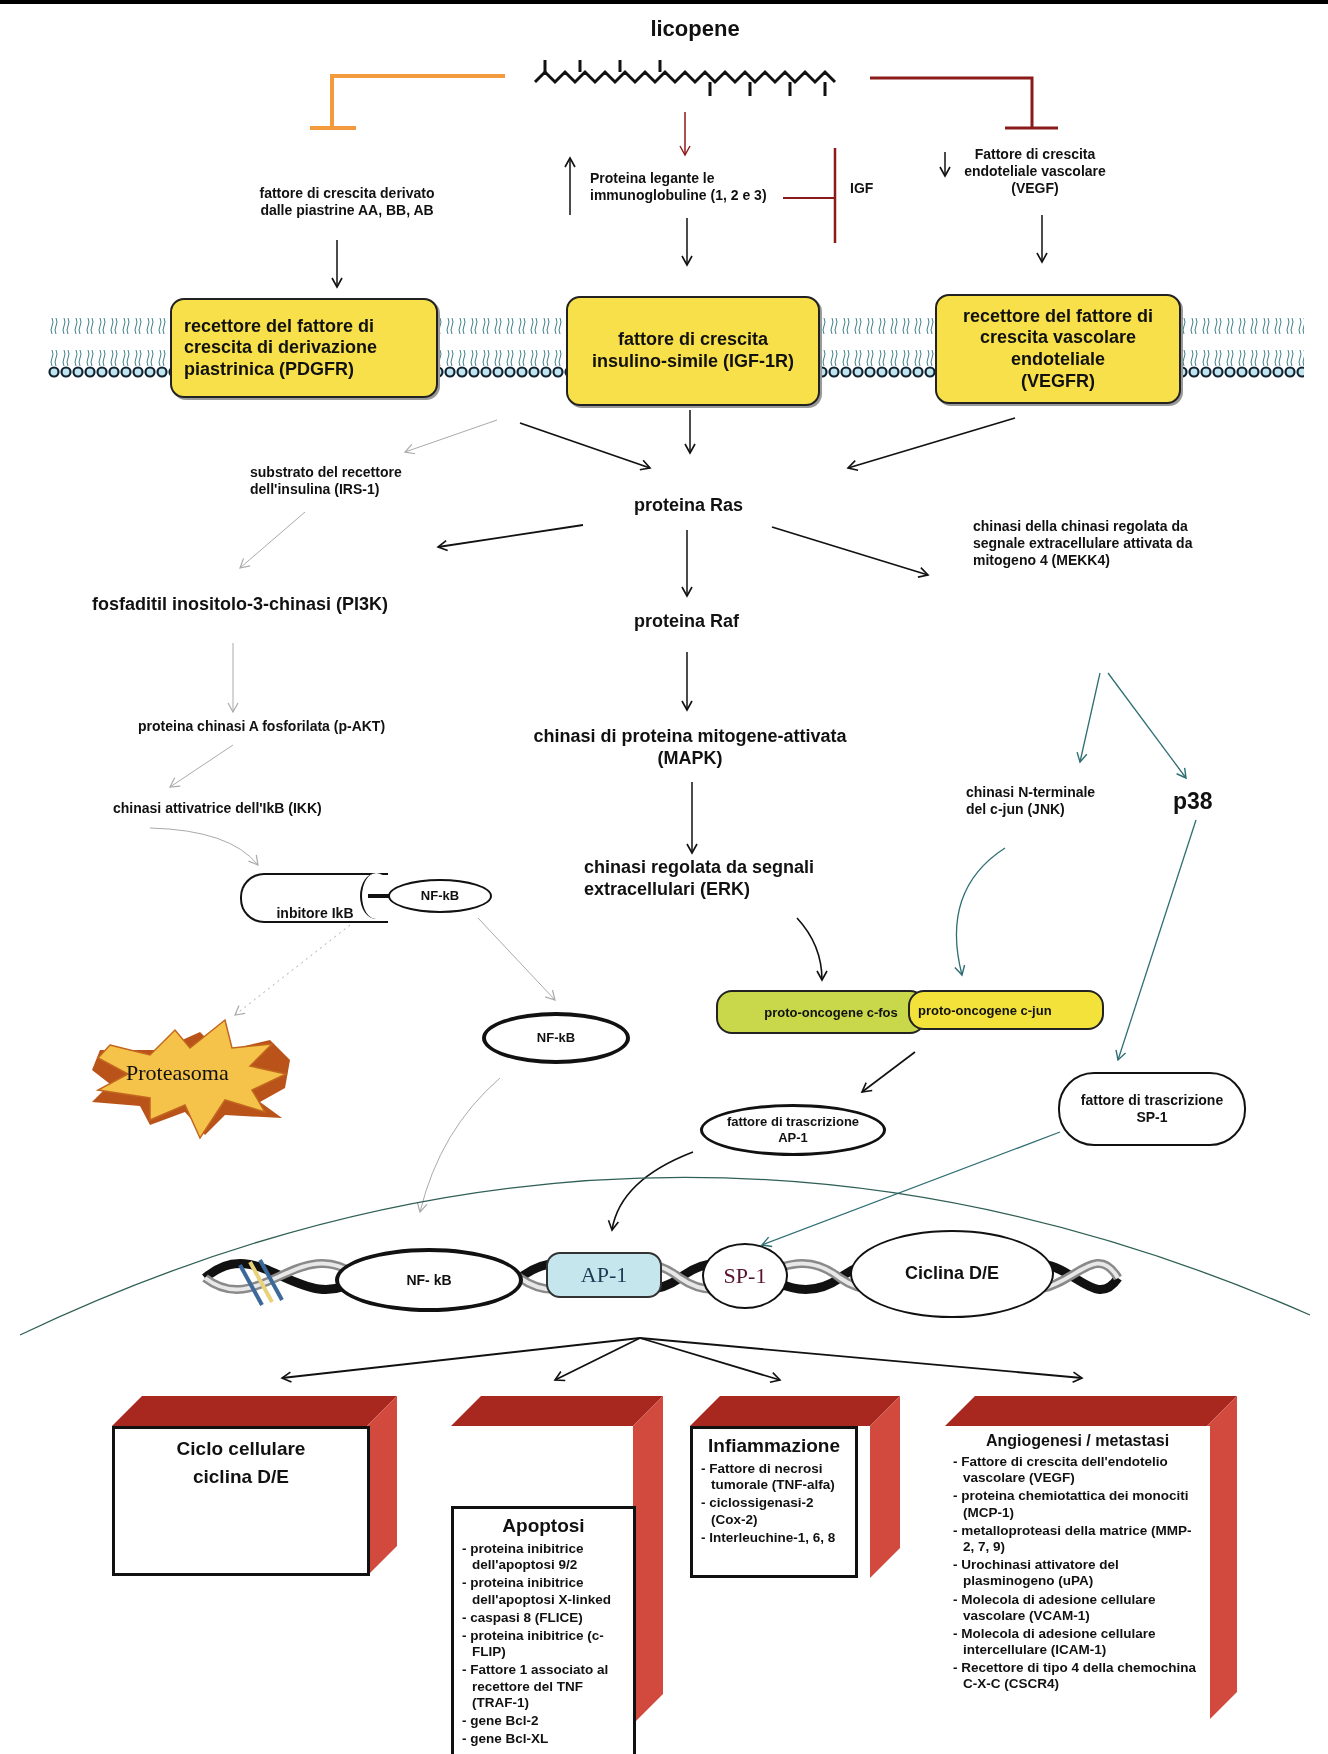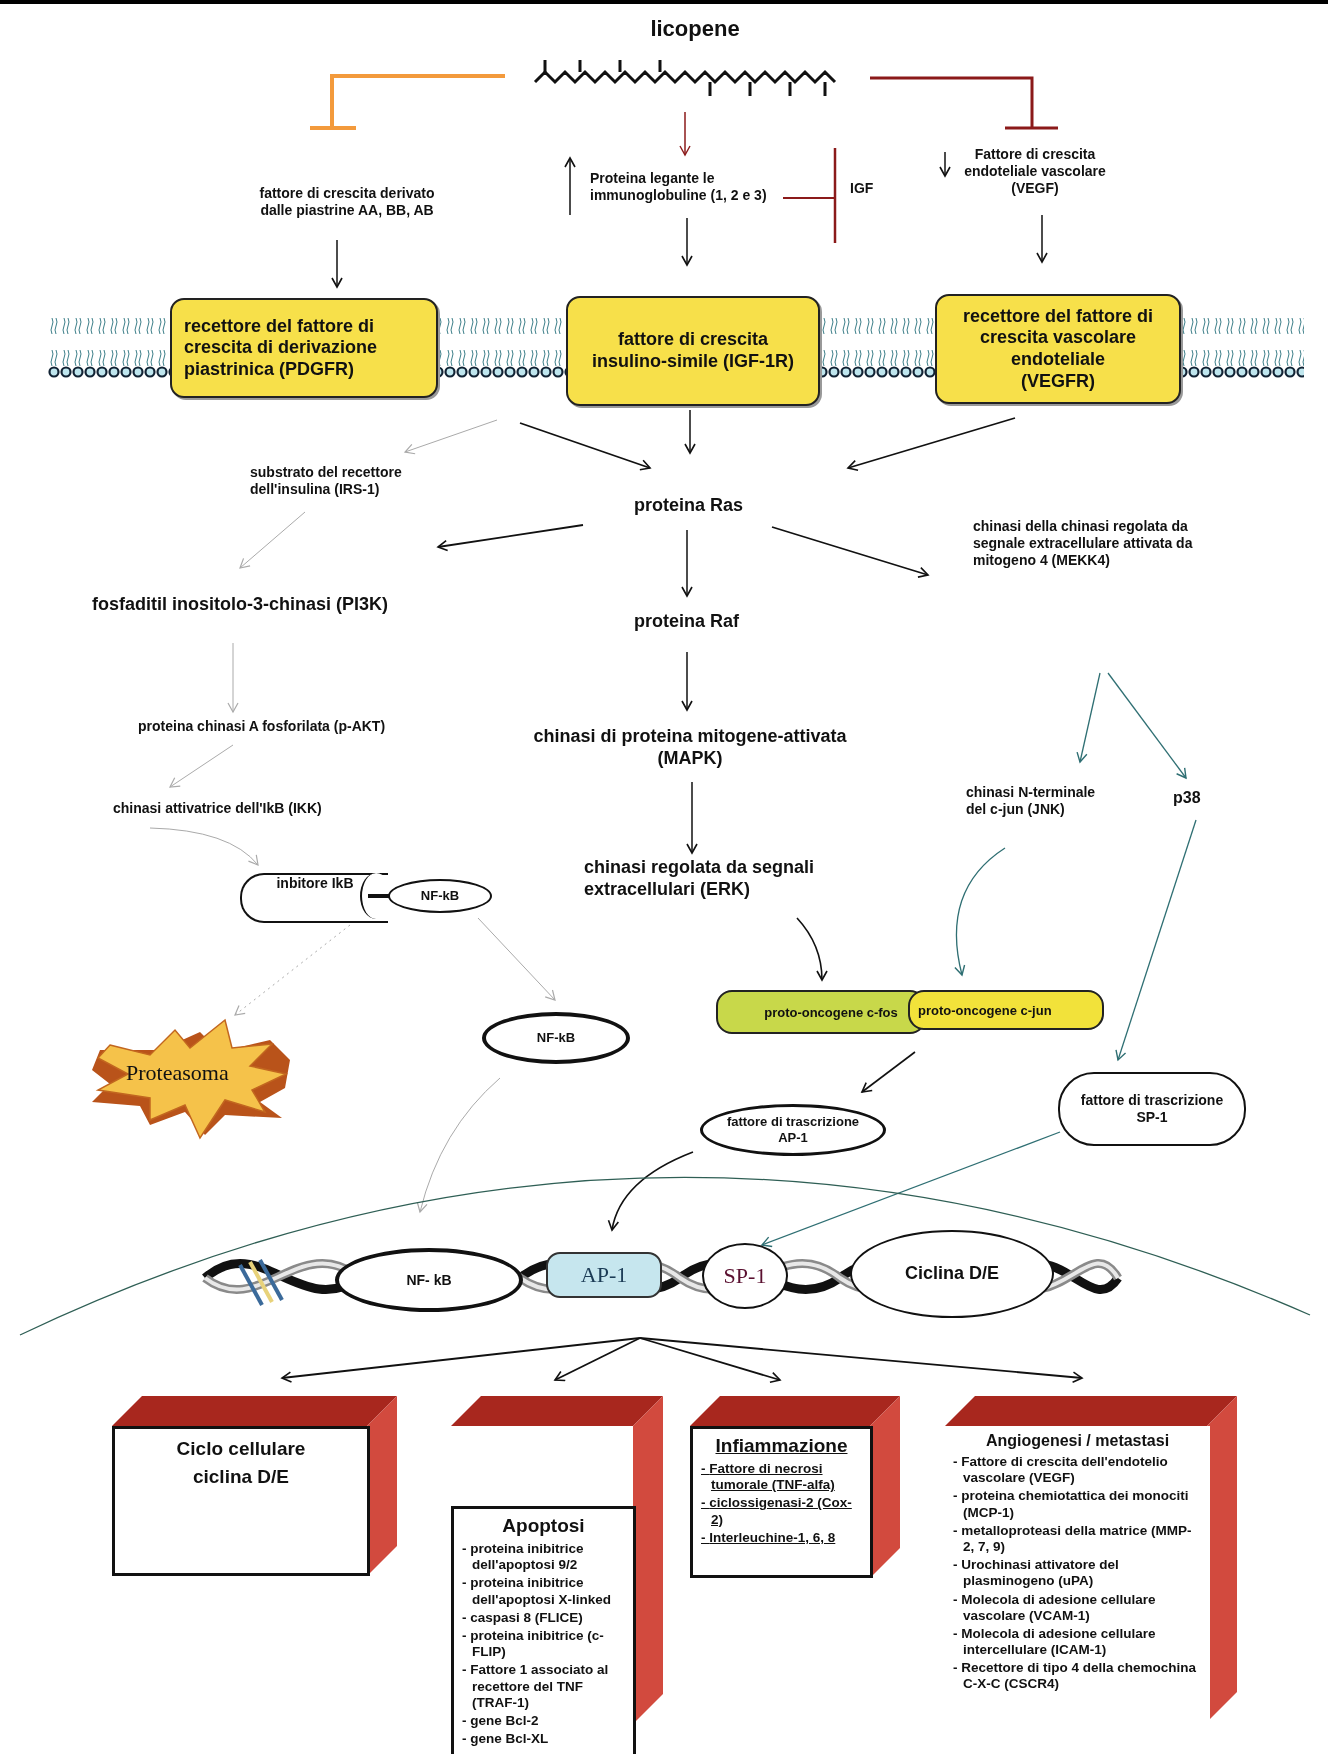--- a/index.html
+++ b/index.html
@@ -1,20 +1,20 @@
 <!DOCTYPE html>
 <html><head>
 <meta charset="utf-8">
 <style>
   html,body{margin:0;padding:0;background:#fff;}
   body{width:1328px;height:1754px;position:relative;overflow:hidden;font-family:"Liberation Sans",sans-serif;color:#111;}
   .topbar{position:absolute;left:0;top:0;width:1328px;height:4px;background:#000;}
   svg.layer{position:absolute;left:0;top:0;}
   .t{position:absolute;font-family:"Liberation Sans",sans-serif;font-weight:bold;color:#111;line-height:1.2;white-space:pre-line;}
-  .c{text-align:center;} .s14{font-size:14px;} .s18{font-size:18px;} .s20{font-size:16px;} .s22{font-size:22px;}
+  .c{text-align:center;} .s14{font-size:14px;} .s18{font-size:18px;} .s20{font-size:23px;} .s22{font-size:22px;}
   .ybox{position:absolute;background:#f7e04a;border:2px solid #222;border-radius:14px;display:flex;align-items:center;justify-content:center;text-align:center;font-weight:bold;font-size:18px;line-height:1.2;box-shadow:2px 2px 0 #999;}
   .pill{position:absolute;border:2px solid #222;border-radius:16px;display:flex;align-items:center;justify-content:center;font-weight:bold;font-size:13px;padding-left:20px;}
   .ellipse{position:absolute;border:3px solid #111;border-radius:50%;background:#fff;display:flex;align-items:center;justify-content:center;text-align:center;font-weight:bold;font-size:13px;line-height:1.2;}
   .box3d{position:absolute;}
   .box3d .face{position:absolute;left:0;bottom:0;background:#fff;border:3px solid #111;box-sizing:border-box;padding:6px 8px;}
   .box3d .title{font-weight:bold;text-align:center;font-size:19px;margin-bottom:4px;}
   .box3d ul{list-style:none;margin:0;padding:0;font-size:13.5px;font-weight:bold;line-height:1.2;}
   .box3d li{padding-left:10px;text-indent:-10px;margin-bottom:2px;}
   .box3d li::before{content:"- ";}
 </style>
@@ -153,21 +153,21 @@
 <div class="t s14" style="left: 138px; top: 718px; white-space: pre-line;">proteina chinasi A fosforilata (p-AKT)</div>
 <div class="t c s18" style="left: 500px; top: 726px; width: 380px; white-space: pre-line;">chinasi di proteina mitogene-attivata
 (MAPK)</div>
 <div class="t s14" style="left: 966px; top: 784px; white-space: pre-line;">chinasi N-terminale
 del c-jun  (JNK)</div>
 <div class="t s20" style="left: 1173px; top: 788px; white-space: pre-line;">p38</div>
 <div class="t s14" style="left: 113px; top: 800px; white-space: pre-line;">chinasi attivatrice dell'IkB (IKK)</div>
 <div class="t s18" style="left: 584px; top: 857px; white-space: pre-line;">chinasi regolata da segnali
 extracellulari (ERK)</div>
 
-<div style="position:absolute;left:240px;top:873px;width:146px;height:46px;border:2px solid #111;border-right:none;border-radius:24px 0 0 24px;background:#fff;display:flex;align-items:flex-start;justify-content:center;font-weight:bold;font-size:14px;">
+<div style="position:absolute;left:240px;top:873px;width:146px;height:46px;border:2px solid #111;border-right:none;border-radius:24px 0 0 24px;background:#fff;display:flex;align-items:flex-end;justify-content:center;font-weight:bold;font-size:14px;">
     <span>inbitore IkB</span>
   </div>
 <div style="position:absolute;left:360px;top:873px;width:30px;height:46px;border-radius:50%;border-left:2px solid #111;background:#fff;"></div>
 <div style="position:absolute;left:368px;top:894px;width:22px;height:4px;background:#111;"></div>
 <div class="ellipse" style="left: 388px; top: 879px; width: 100px; height: 30px; border-width: 2px; white-space: pre-line;">NF-kB</div>
 
 <div class="ellipse" style="left: 482px; top: 1012px; width: 140px; height: 44px; border-width: 4px; white-space: pre-line;">NF-kB</div>
 
 <div class="t" style="left: 126px; top: 1060px; font-family: &quot;Liberation Serif&quot;, serif; font-size: 22px; font-weight: normal; white-space: pre-line;">Proteasoma</div>
 
@@ -212,21 +212,21 @@
       <li>gene Bcl-XL</li>
     </ul>
   </div>
 </div>
 
 <div class="box3d" style="left:690px;top:1396px;width:210px;height:182px;">
   <svg width="210" height="182" style="position:absolute;left:0;top:0;">
     <polygon points="0,30 30,0 210,0 180,30" fill="#a8271e"></polygon>
     <polygon points="180,30 210,0 210,152 180,182" fill="#d24a3e"></polygon>
   </svg>
-  <div class="face" style="width:183px;height:152px;text-decoration:underline;">
+  <div class="face" style="width:168px;height:152px;">
     <div class="title">Infiammazione</div>
     <ul>
       <li>Fattore di necrosi tumorale (TNF-alfa)</li>
       <li>ciclossigenasi-2 (Cox-2)</li>
       <li>Interleuchine-1, 6, 8</li>
     </ul>
   </div>
 </div>
 
 <div class="box3d" style="left:945px;top:1396px;width:292px;height:326px;">

